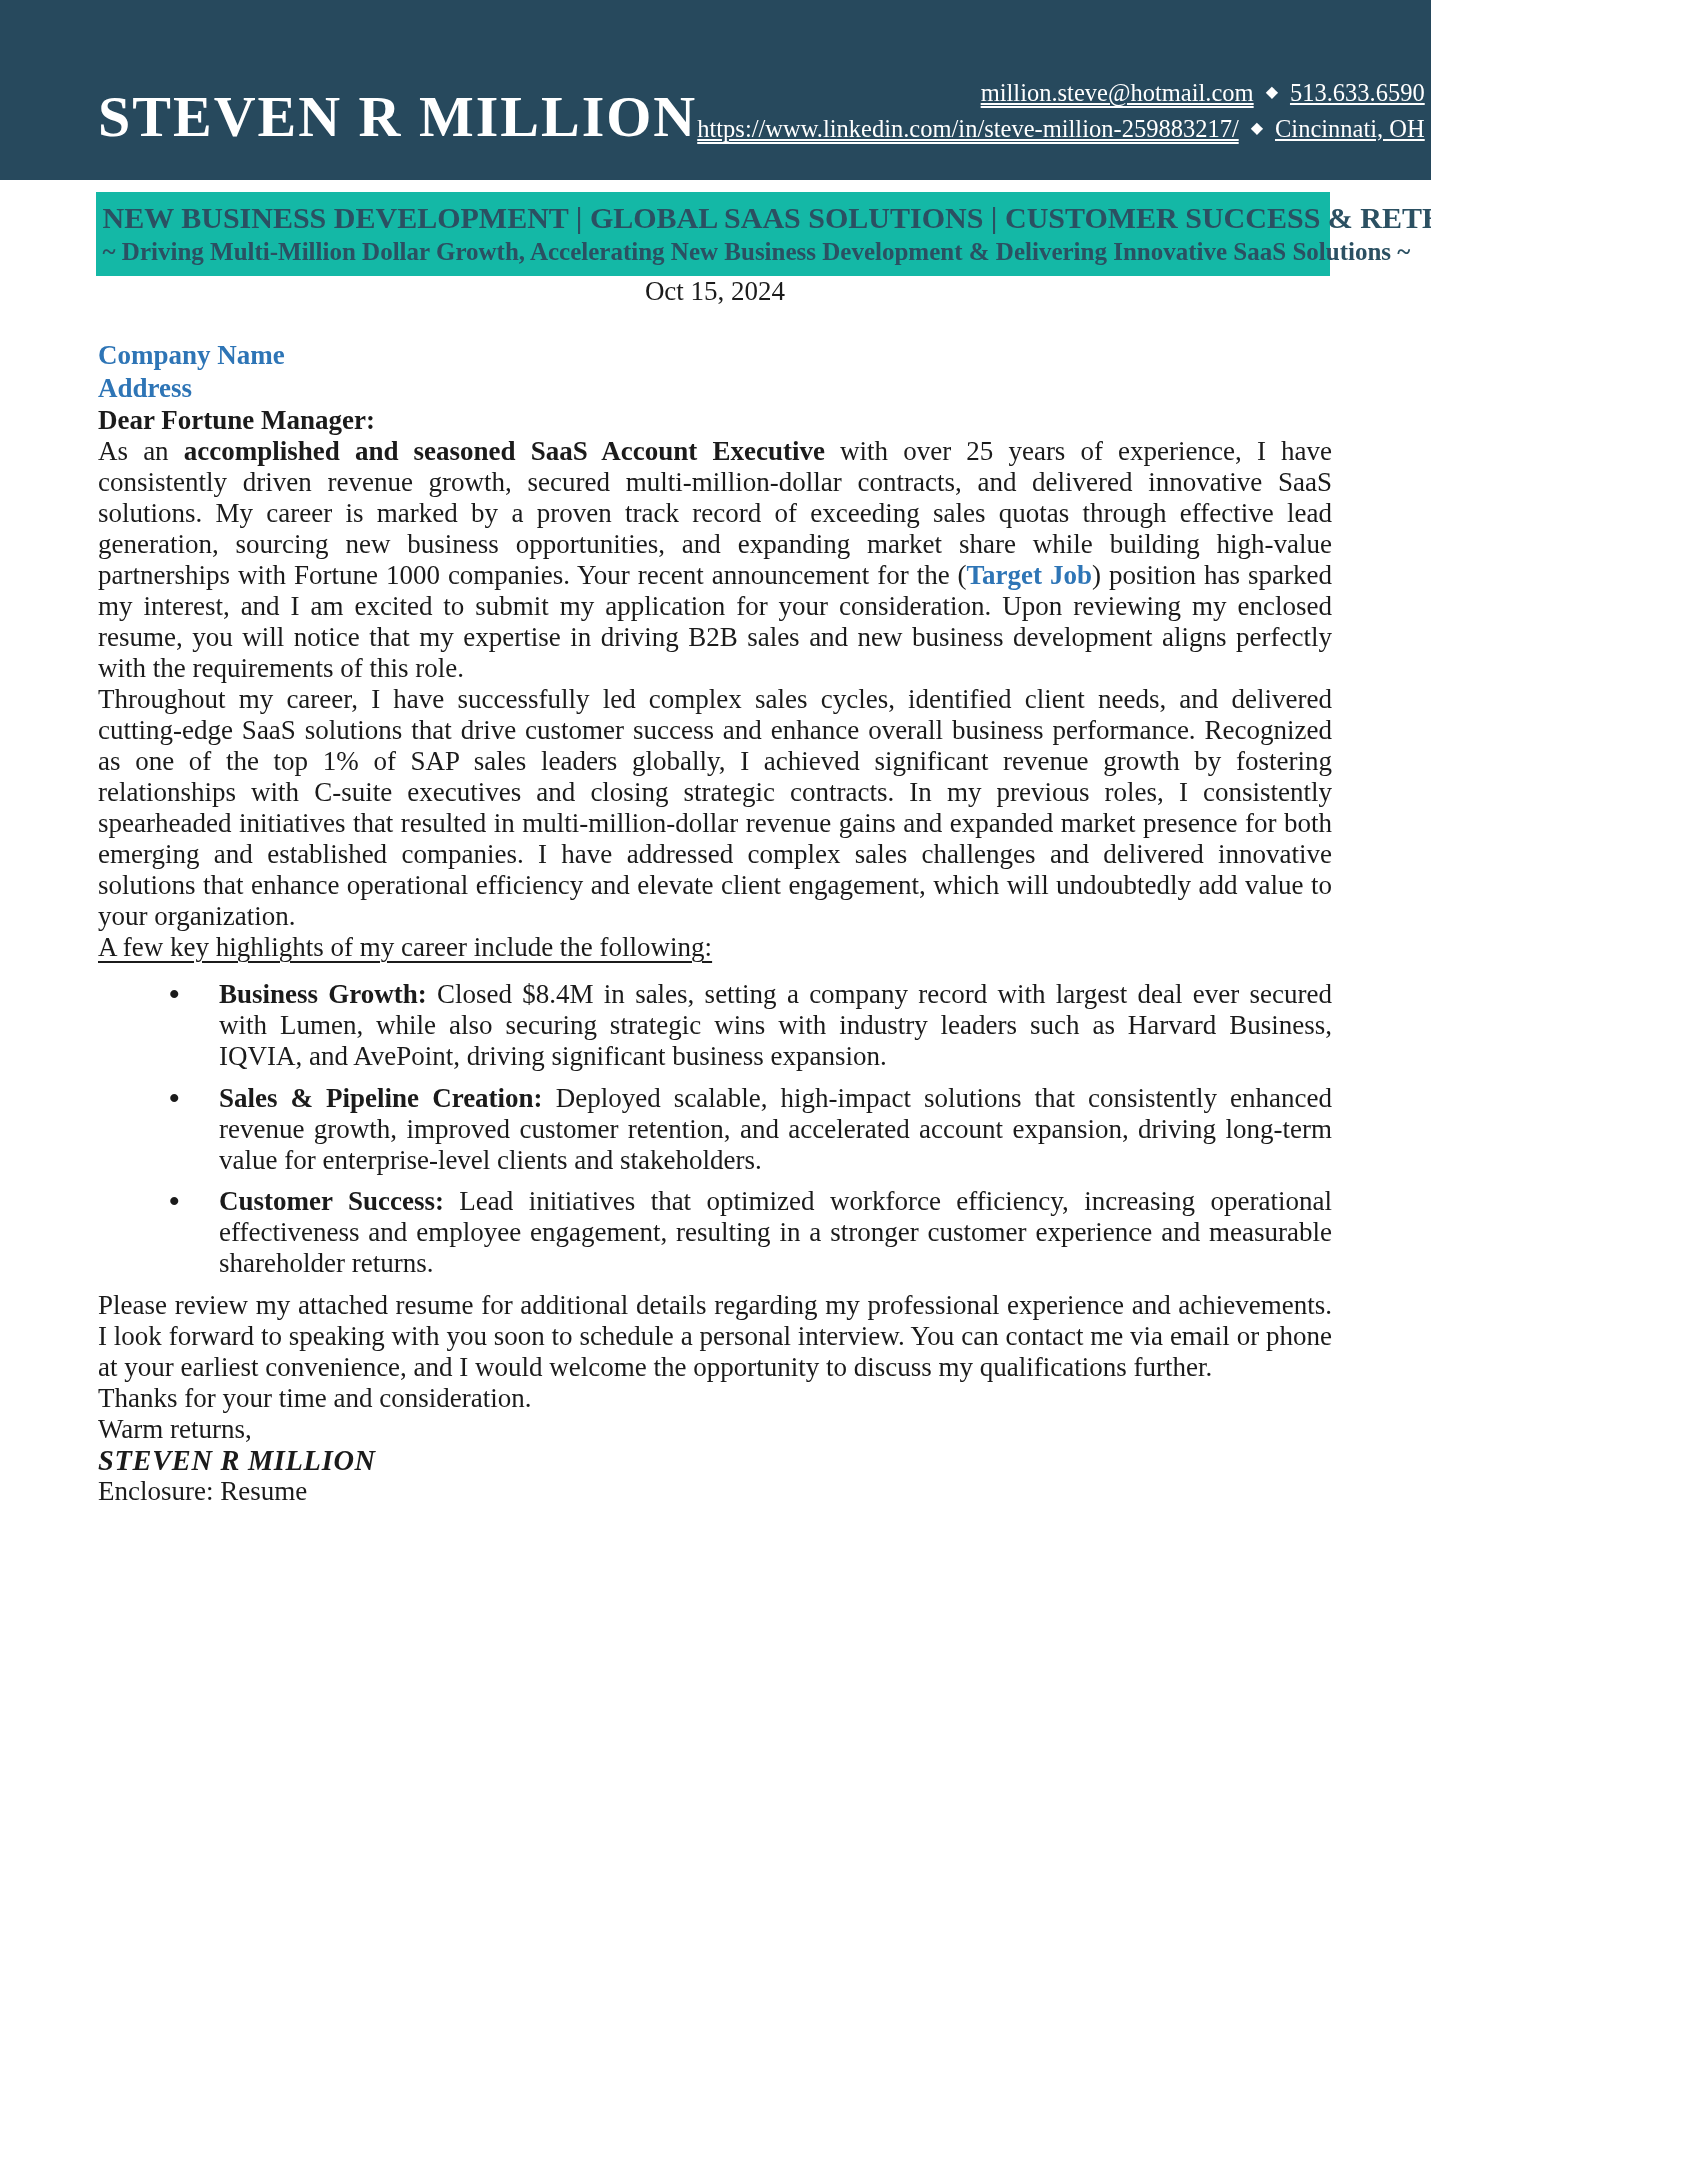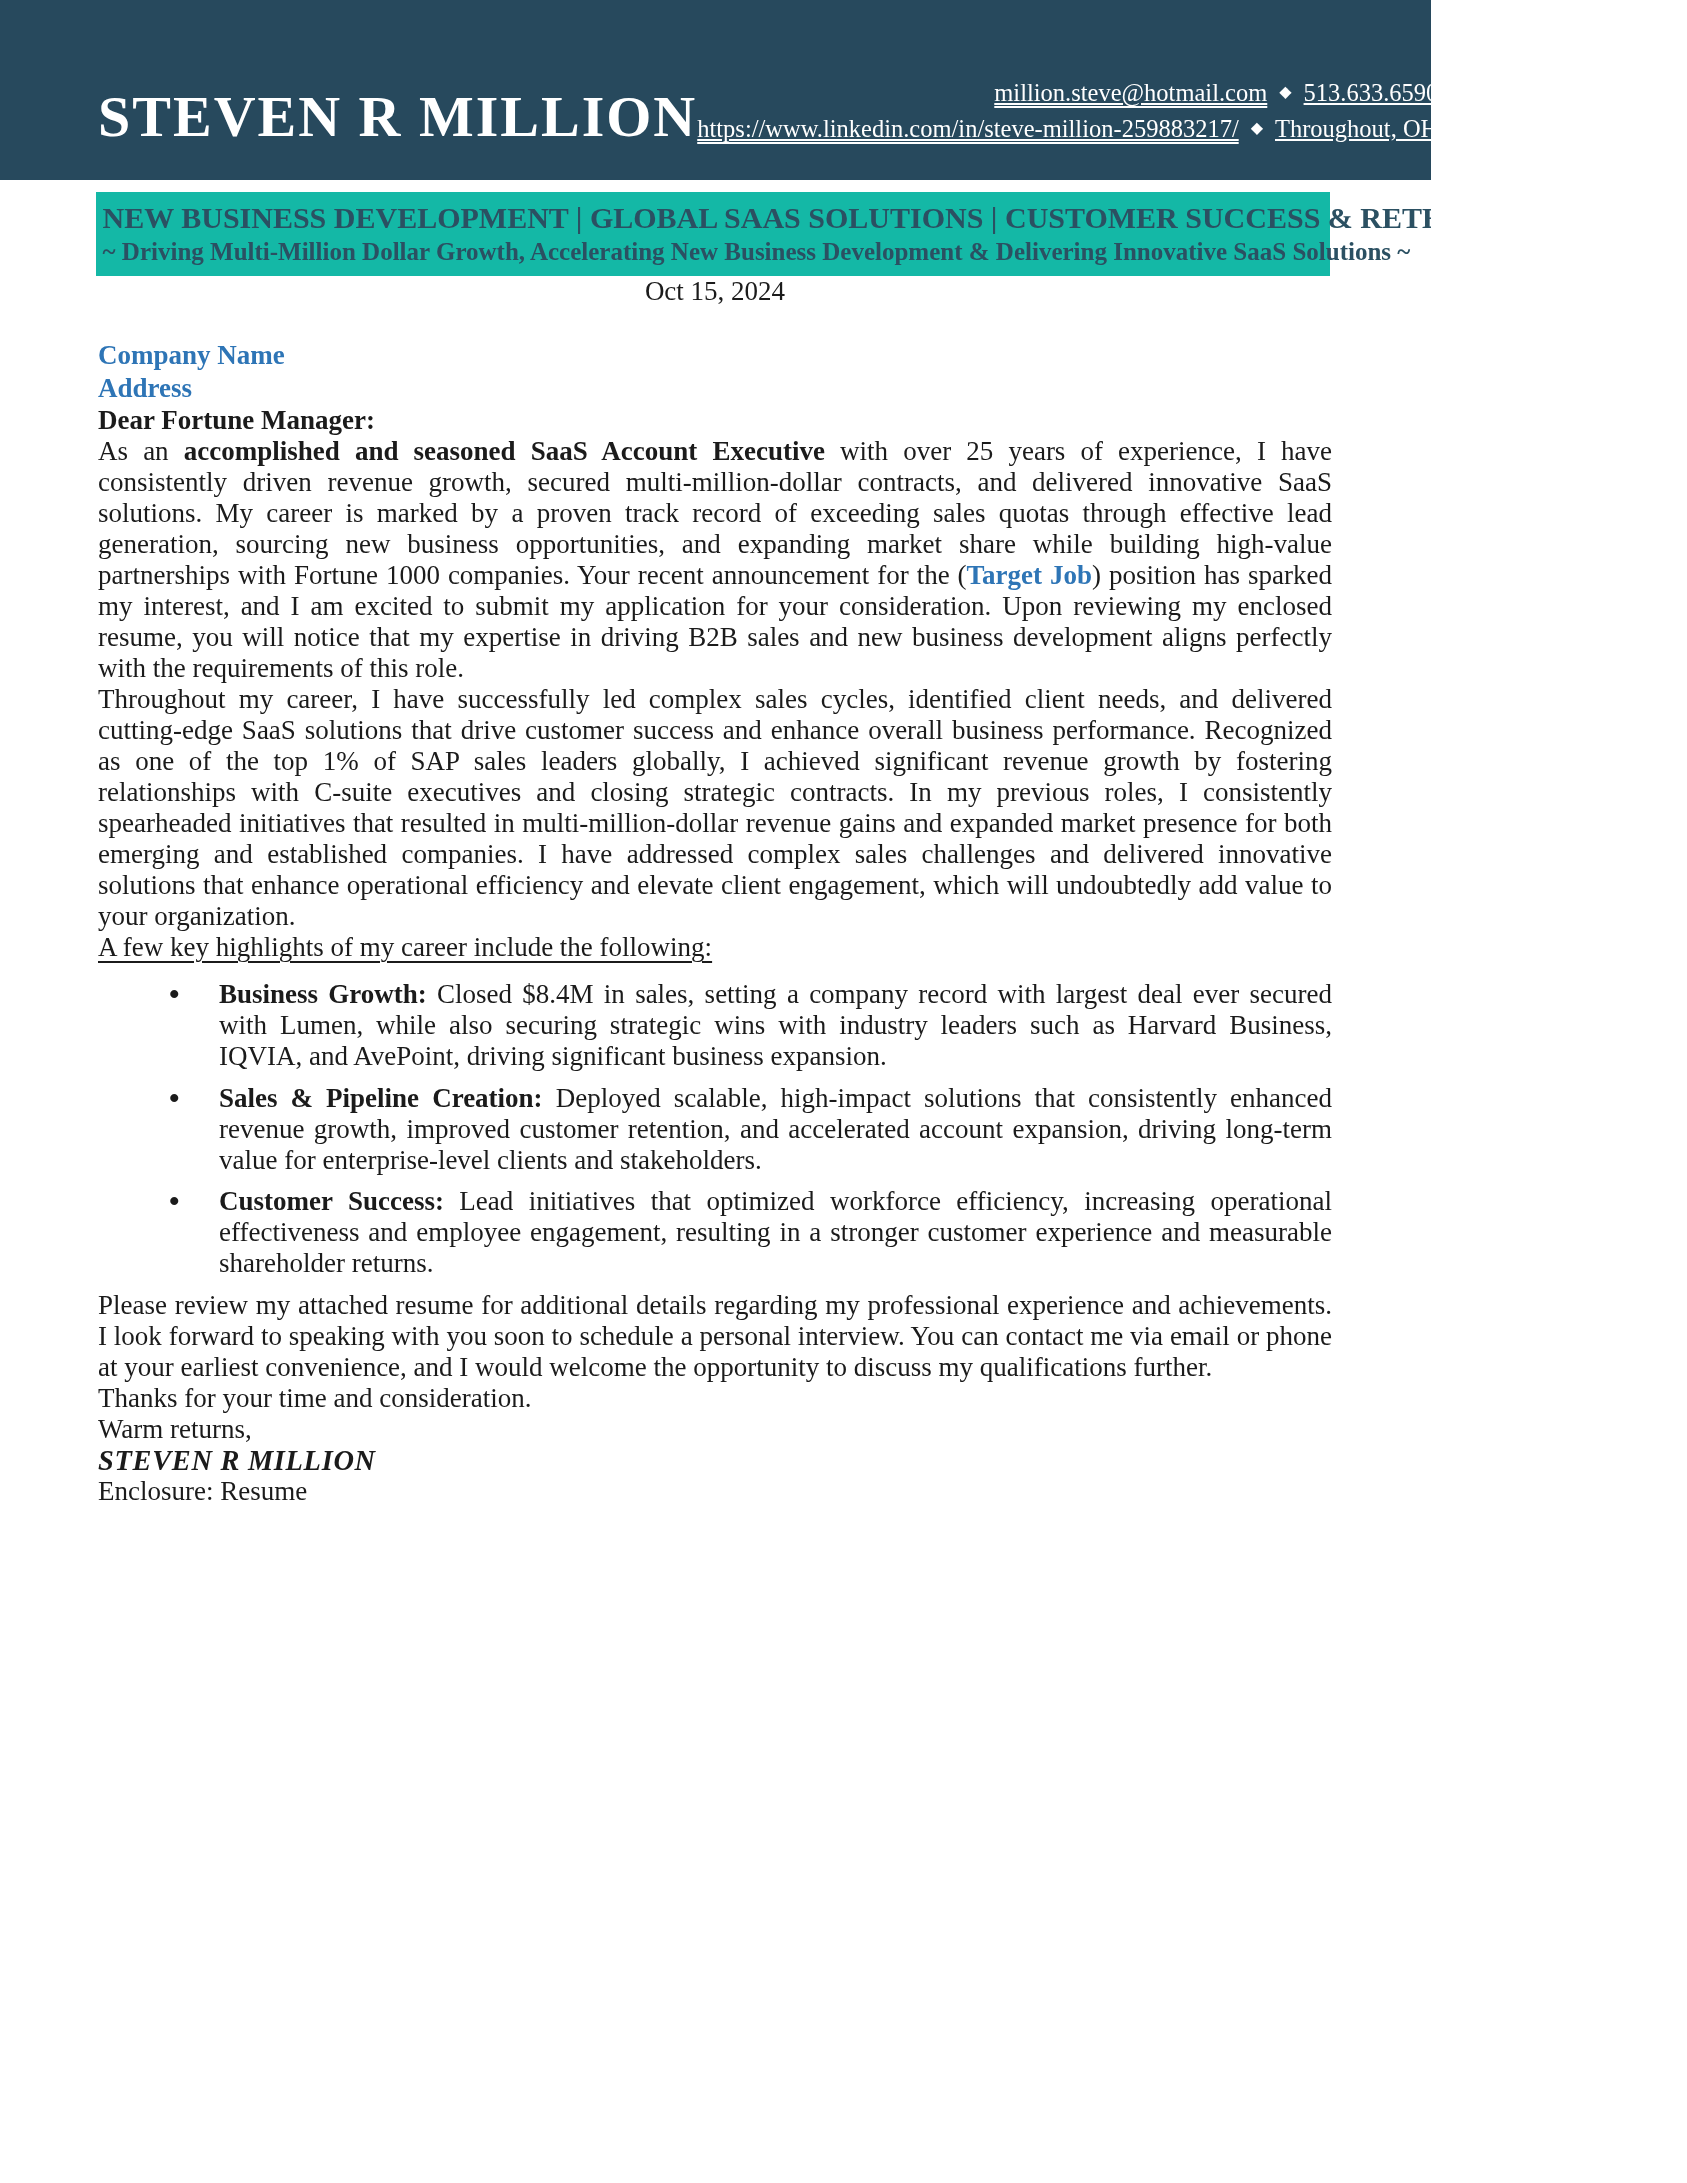--- a/index.html
+++ b/index.html
@@ -123,21 +123,21 @@
 
 <div class="page">
 
   <header class="masthead">
     <div class="candidate-name">STEVEN R MILLION</div>
     <div class="contact">
       <div class="contact-line">
         <a>million.steve@hotmail.com</a><span class="diamond">◆</span><span>513.633.6590</span>
       </div>
       <div class="contact-line">
-        <a>https://www.linkedin.com/in/steve-million-259883217/</a><span class="diamond">◆</span><span>Throughout, OH</span>
+        <a>https://www.linkedin.com/in/steve-million-259883217/</a><span class="diamond">◆</span><span>Cincinnati, OH</span>
       </div>
     </div>
   </header>
 
   <div class="banner">
     <div class="banner-line1">NEW BUSINESS DEVELOPMENT | GLOBAL SAAS SOLUTIONS | CUSTOMER SUCCESS &amp; RETENTION</div>
     <div class="banner-line2">~ Driving Multi-Million Dollar Growth, Accelerating New Business Development &amp; Delivering Innovative SaaS Solutions ~</div>
   </div>
 
   <main class="content">

